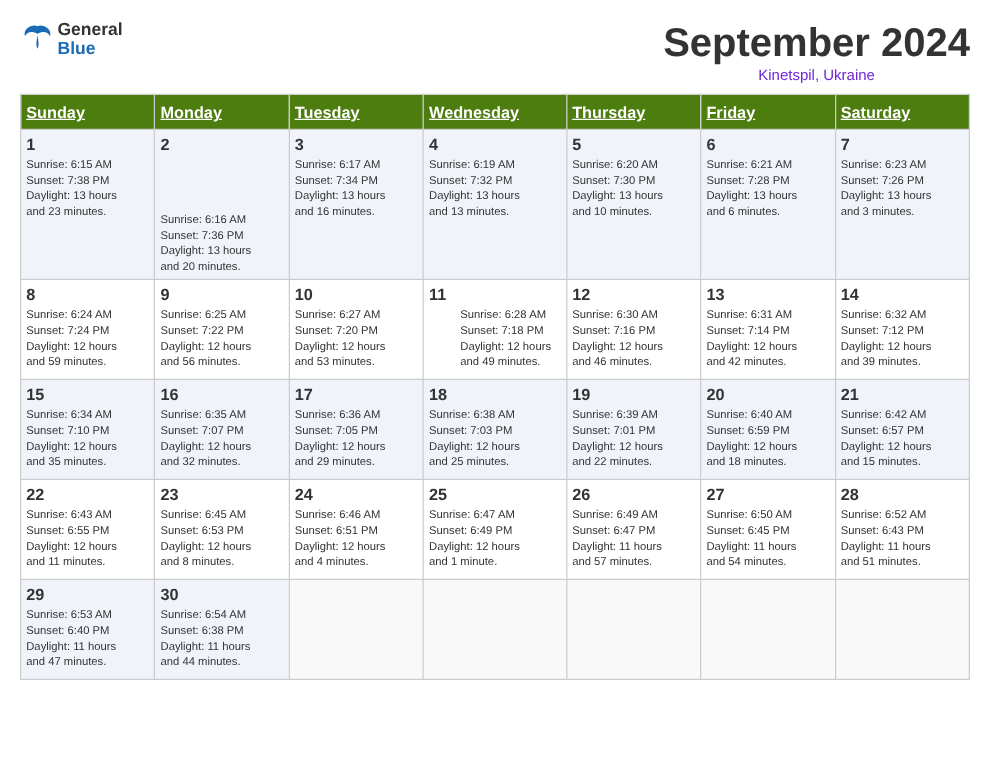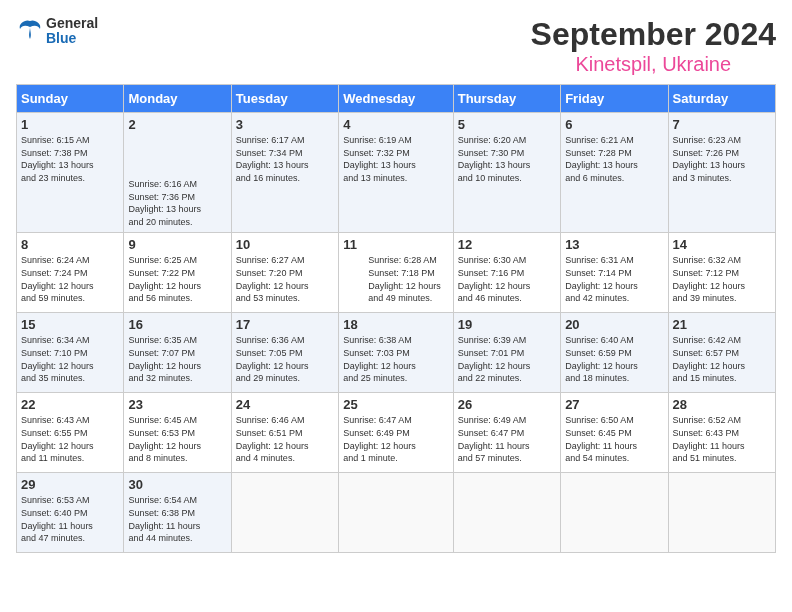--- a/index.html
+++ b/index.html
@@ -27,30 +27,31 @@
     }
     .title-area {
       text-align: center;
     }
     .month-title {
       font-size: 32px;
       font-weight: bold;
       color: #333;
     }
     .subtitle {
-      font-size: 20px;
-      color: #ec4899;
+      font-size: 12px;
+      color: #6d28d9;
     }
     table {
       width: 100%;
       border-collapse: collapse;
     }
     thead tr {
-      background-color: #3b82f6;
+      background-color: #4d7c0f;
       color: #fff;
+      text-decoration: underline;
     }
     thead th {
       padding: 6px 4px;
       font-size: 13px;
       font-weight: bold;
       text-align: left;
       border: 1px solid #ccc;
     }
     tbody tr {
       vertical-align: top;

